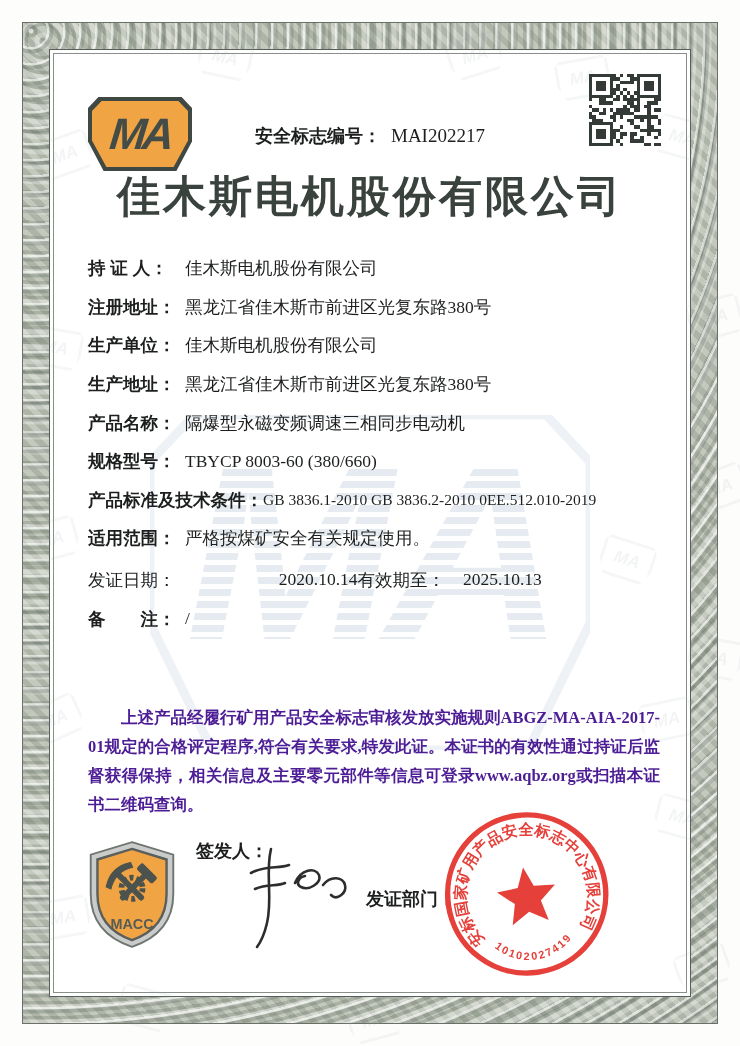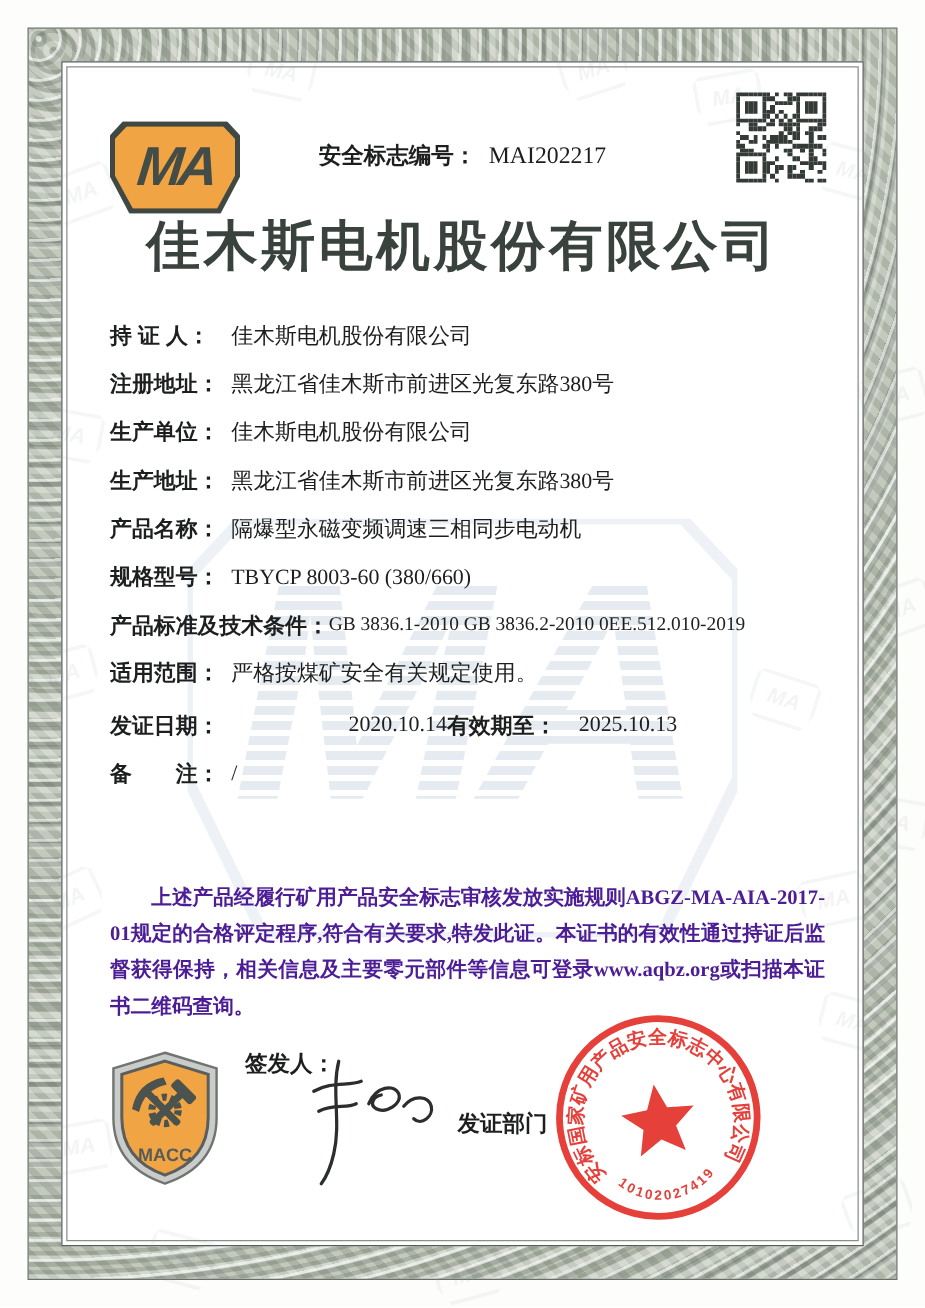--- a/index.html
+++ b/index.html
@@ -29,37 +29,37 @@
   .content{position:absolute;inset:0;z-index:4;}
 
   
   .ma-badge{position:absolute;left:88px;top:97px;width:104px;height:74px;
     background:#3f4843;clip-path:polygon(10% 0,90% 0,100% 15%,100% 60%,85% 100%,15% 100%,0 60%,0 15%);
     display:flex;align-items:center;justify-content:center;}
   .ma-badge .inner{width:96px;height:66px;background:#f0a444;
     clip-path:polygon(10% 0,90% 0,100% 15%,100% 60%,85% 100%,15% 100%,0 60%,0 15%);
     display:flex;align-items:center;justify-content:center;}
   .ma-badge .ltr{font-size:44px;font-weight:bold;font-style:italic;color:#434c47;transform:skewX(-6deg);letter-spacing:-4px;line-height:1;}
-  .cert-no{position:absolute;left:255px;top:112px;font-size:18px;font-weight:bold;}
+  .cert-no{position:absolute;left:255px;top:124px;font-size:18px;font-weight:bold;}
   .cert-no .val{font-family:"Liberation Serif",serif;font-weight:normal;font-size:19px;margin-left:10px;}
   #qr{position:absolute;left:589px;top:74px;width:72px;height:72px;display:grid;
       grid-template-columns:repeat(21,1fr);grid-template-rows:repeat(21,1fr);background:#fff;}
   #qr .d{background:#343b37;}
 
   .title{position:absolute;left:0;top:168px;width:100%;text-align:center;
     font-family:"Liberation Serif",serif;font-weight:bold;font-size:43px;letter-spacing:3px;color:#39423d;}
 
   
   .fields{position:absolute;left:88px;top:249px;right:52px;}
   .row{display:flex;align-items:center;height:38.6px;}
   .row .label{font-weight:bold;font-size:17.5px;flex:none;min-width:97px;white-space:nowrap;}
   .row .value{font-family:"Liberation Serif",serif;font-size:17.5px;white-space:nowrap;}
   .row .value.small{font-size:15.5px;}
   .dates-row{display:flex;align-items:center;height:40px;margin-top:2px;}
-  .dates-row .label{font-weight:bold;font-size:17.5px;}
+  .dates-row .label{font-weight:normal;font-size:17.5px;}
   .dates-row .value{font-family:"Liberation Serif",serif;font-size:17.5px;}
   .dates-row .v1{width:182px;text-align:right;}
   .remark-row{display:flex;align-items:center;height:38px;}
   .remark-row .label{font-weight:bold;font-size:17.5px;min-width:97px;}
   .remark-row .value{font-family:"Liberation Serif",serif;font-size:17.5px;}
 
   .statement{position:absolute;left:88px;top:703px;width:572px;
     font-family:"Liberation Serif",serif;font-weight:600;font-size:16.5px;line-height:29px;
     text-indent:2em;text-align:justify;color:#4c1d95;}
 

